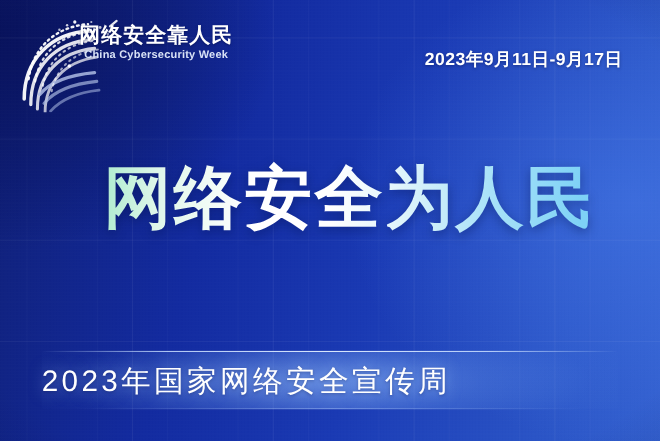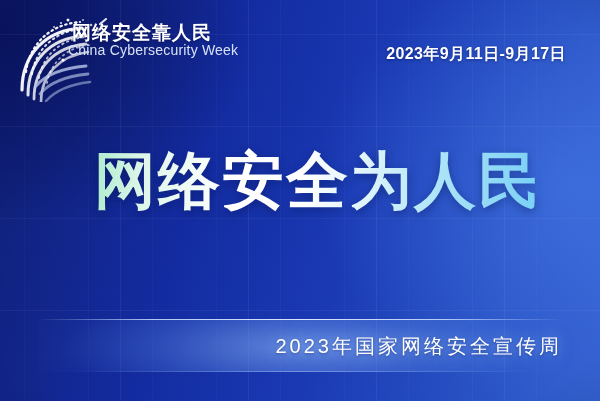--- a/index.html
+++ b/index.html
@@ -62,21 +62,21 @@
     line-height:22px;white-space:nowrap;
     text-shadow:0 1px 2px rgba(0,10,60,.5);
   }
   .logo-l2{
     color:#ffffff;font-size:19px;font-weight:bold;letter-spacing:1px;
     line-height:23px;white-space:nowrap;
     text-shadow:0 1px 2px rgba(0,10,60,.5);
   }
   .logo-en{
     margin-top:1px;
-    color:#d8e2f6;font-size:14px;font-weight:normal;letter-spacing:.2px;
+    color:#d8e2f6;font-size:10px;font-weight:bold;letter-spacing:.2px;
     line-height:11px;white-space:nowrap;
   }
 
   
   .date{
     position:absolute;right:34px;top:44px;
     color:#ffffff;font-size:16px;font-weight:bold;letter-spacing:.4px;
     white-space:nowrap;
     text-shadow:0 1px 3px rgba(0,10,60,.45);
   }
@@ -121,23 +121,23 @@
   .banner-topline{
     position:absolute;left:0;right:0;top:0;height:1px;
     background:linear-gradient(90deg, rgba(175,205,255,0) 0%, rgba(200,222,255,0.85) 22%, rgba(225,238,255,0.95) 50%, rgba(200,222,255,0.85) 78%, rgba(175,205,255,0) 100%);
   }
   .banner-botline{
     position:absolute;left:6%;right:6%;bottom:0;height:1px;
     background:linear-gradient(90deg, rgba(175,205,255,0) 0%, rgba(190,215,255,0.42) 50%, rgba(175,205,255,0) 100%);
   }
   .banner-text{
     position:absolute;left:0;right:0;top:50%;transform:translateY(-50%);
-    text-align:right;
+    text-align:left;
     color:#ffffff;
-    font-size:20px;
+    font-size:27px;
     font-weight:normal;
     letter-spacing:3px;
     white-space:nowrap;
     text-shadow:0 0 14px rgba(170,210,255,.55), 0 1px 3px rgba(0,12,70,.40);
   }
 </style>
 </head>
 <body>
 
 <div class="poster">

